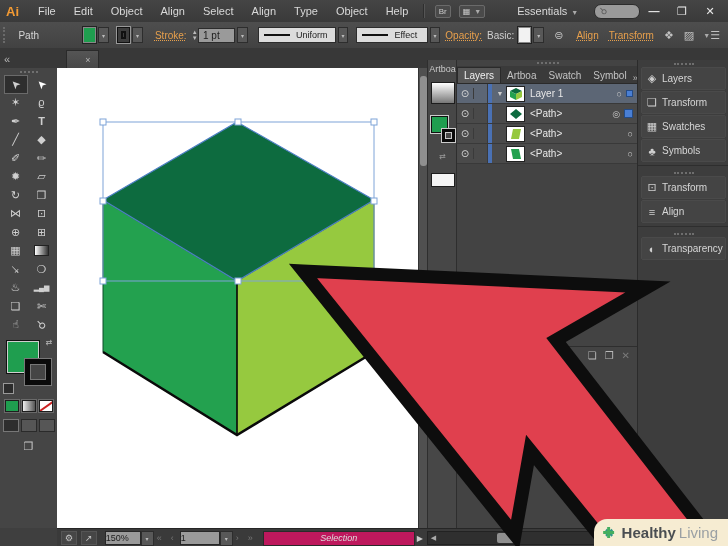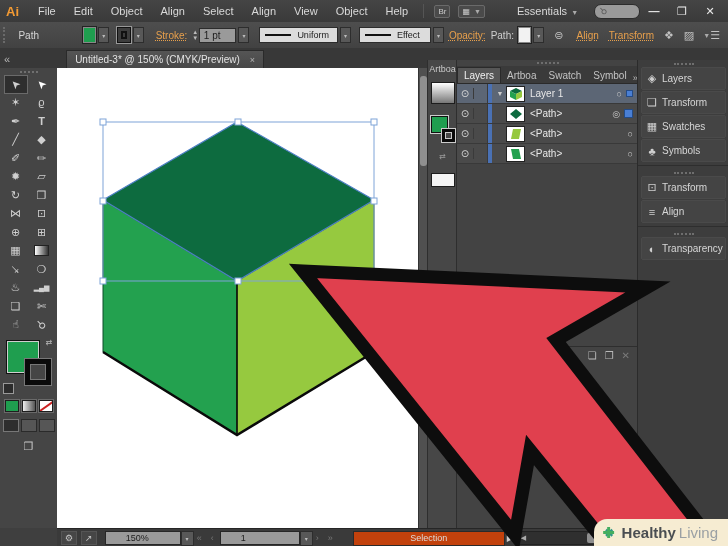--- a/index.html
+++ b/index.html
@@ -123,26 +123,26 @@
   .dock-item{display:flex;align-items:center;height:21px;margin:1px 3px;border:1px solid #4a4a4a;
              border-radius:2px;background:#444;}
   .dock-item .ic{width:20px;text-align:center;color:#cfcfcf;font-size:11px;}
   .dock-item .lb{color:#d6d6d6;}
   .dock-sep{height:1px;background:#2e2e2e;margin:3px 0;}
   
   #statusbar{left:57px;top:528px;width:580px;height:18px;background:#3a3a3a;border-top:1px solid #262626;
              font-size:9px;display:flex;align-items:center;}
   .sb-icon{color:#c5c5c5;border:1px solid #555;background:#464646;font-size:9px;padding:0 3px;margin-left:4px;height:12px;display:flex;align-items:center;}
   .sb-field{background:#9a9a9a;border:1px solid #272727;color:#1d1d1d;height:12px;display:flex;
-            align-items:center;padding:0 20px;}
+            align-items:center;padding:0 0;}
   .sb-dd{width:11px;height:13px;background:#585858;border:1px solid #2d2d2d;color:#bbb;font-size:6px;
          display:flex;align-items:center;justify-content:center;}
   .sb-nav{color:#777;font-size:9px;margin:0 3px;letter-spacing:3px;}
-  #status-field{background:#c2410c;border:1px solid #2a2a2a;color:#ddd;height:13px;width:150px;
-                display:flex;align-items:center;justify-content:center;margin-left:14px;}
+  #status-field{background:#be185d;border:1px solid #2a2a2a;color:#ddd;height:13px;width:150px;
+                display:flex;align-items:center;justify-content:center;margin-left:4px;font-style:italic;}
   #status-next{color:#ccc;font-size:8px;margin:0 4px 0 2px;}
   #hscroll{flex:1;height:12px;background:#2f2f2f;border:1px solid #222;display:flex;align-items:center;margin-right:2px;}
   #hscroll .arr{color:#aaa;font-size:7px;padding:0 3px;}
   #hthumb{width:22px;height:10px;background:#8f8f8f;border-radius:2px;margin-left:58px;}
   #hspacer{flex:1;}
   
   #cube-svg{left:57px;top:68px;pointer-events:none;}
   #arrow-svg{left:0;top:0;pointer-events:none;z-index:50;}
   
   #brand{right:0;bottom:0;height:27px;background:#f6ecd2;z-index:60;display:flex;align-items:center;
@@ -160,21 +160,21 @@
 <div id="app">
 
   <div id="menubar" class="abs">
     <span id="ai-logo">Ai</span>
     <span class="menu-item">File</span>
     <span class="menu-item">Edit</span>
     <span class="menu-item">Object</span>
     <span class="menu-item">Align</span>
     <span class="menu-item">Select</span>
     <span class="menu-item">Align</span>
-    <span class="menu-item">View</span>
+    <span class="menu-item">Type</span>
     <span class="menu-item">Object</span>
     <span class="menu-item">Help</span>
     <span class="sep"></span>
     <span class="mini-btn">Br</span>
     <span class="mini-btn">▦<span class="dd-caret">▼</span></span>
     <span id="workspace-switcher">
       <span>Essentials</span><span class="dd-caret">▼</span>
     </span>
     <span id="search-box">
       <span style="transform:rotate(135deg);display:inline-block;color:#555;">⚲</span>
@@ -201,36 +201,35 @@
       <span class="stroke-line"></span>
       <span>Uniform</span>
     </span>
     <span class="dd-btn">▾</span>
     <span class="line-dd" style="margin-left:8px;width:74px;">
       <span class="stroke-line"></span>
       <span>Effect</span>
     </span>
     <span class="dd-btn">▾</span>
     <span class="orange-link">Opacity:</span>
-    <span style="color:#cfcfcf;">Path:</span>
+    <span style="color:#cfcfcf;">Basic:</span>
     <span class="swatch" style="background:#f2f2f2;margin-left:4px;"></span>
     <span class="dd-btn">▾</span>
     <span class="cb-icon" style="margin-left:10px;">⊜</span>
     <span class="orange-link" style="margin-left:8px;">Align</span>
     <span class="orange-link">Transform</span>
     <span class="cb-icon">❖</span>
     <span class="cb-icon">▨</span>
     <span class="dd-caret">▼</span>
     <span class="cb-icon" style="margin-left:auto;margin-right:8px;">☰</span>
   </div>
 
   <div id="tabbar" class="abs">
     <span id="collapse-docks">«</span>
     <span id="doc-tab">
-      <span>Untitled-3* @ 150% (CMYK/Preview)</span>
       <span class="close">×</span>
     </span>
   </div>
 
   <div id="toolbar" class="abs">
     <div class="grip"></div>
     <div class="trow">
       <div class="tcell active">
           <span class="g r-nw">➤</span>
         </div>

